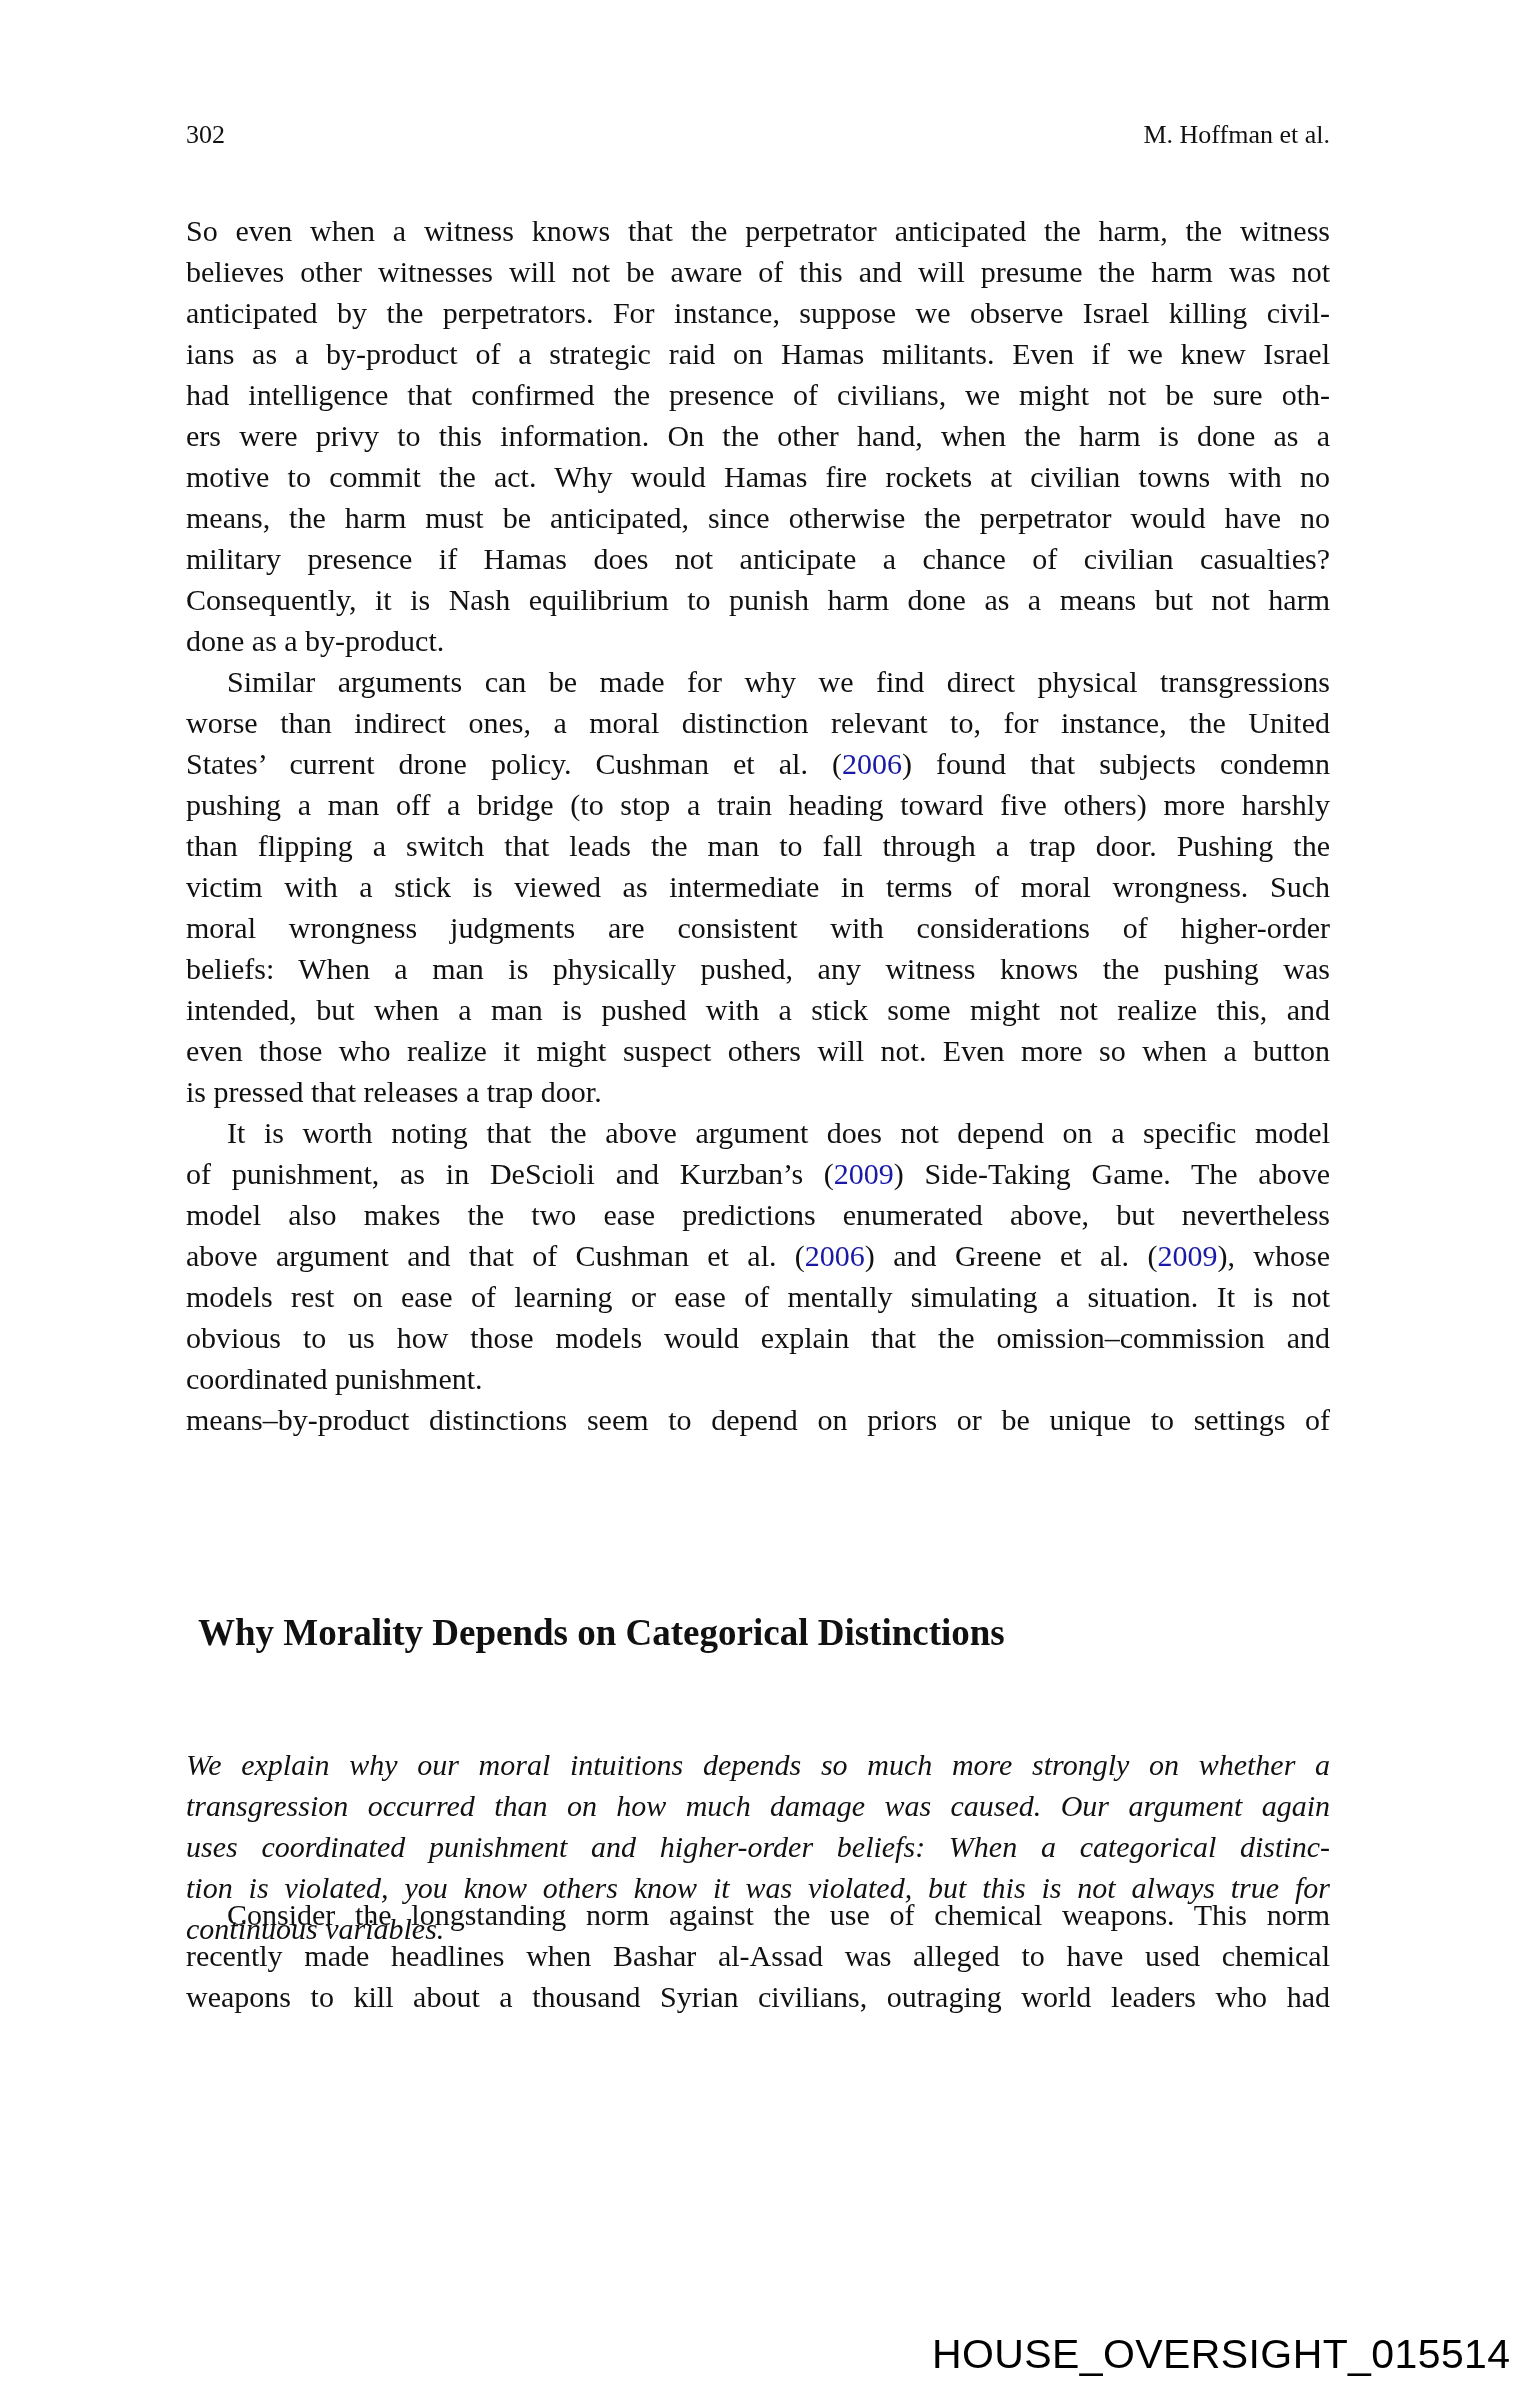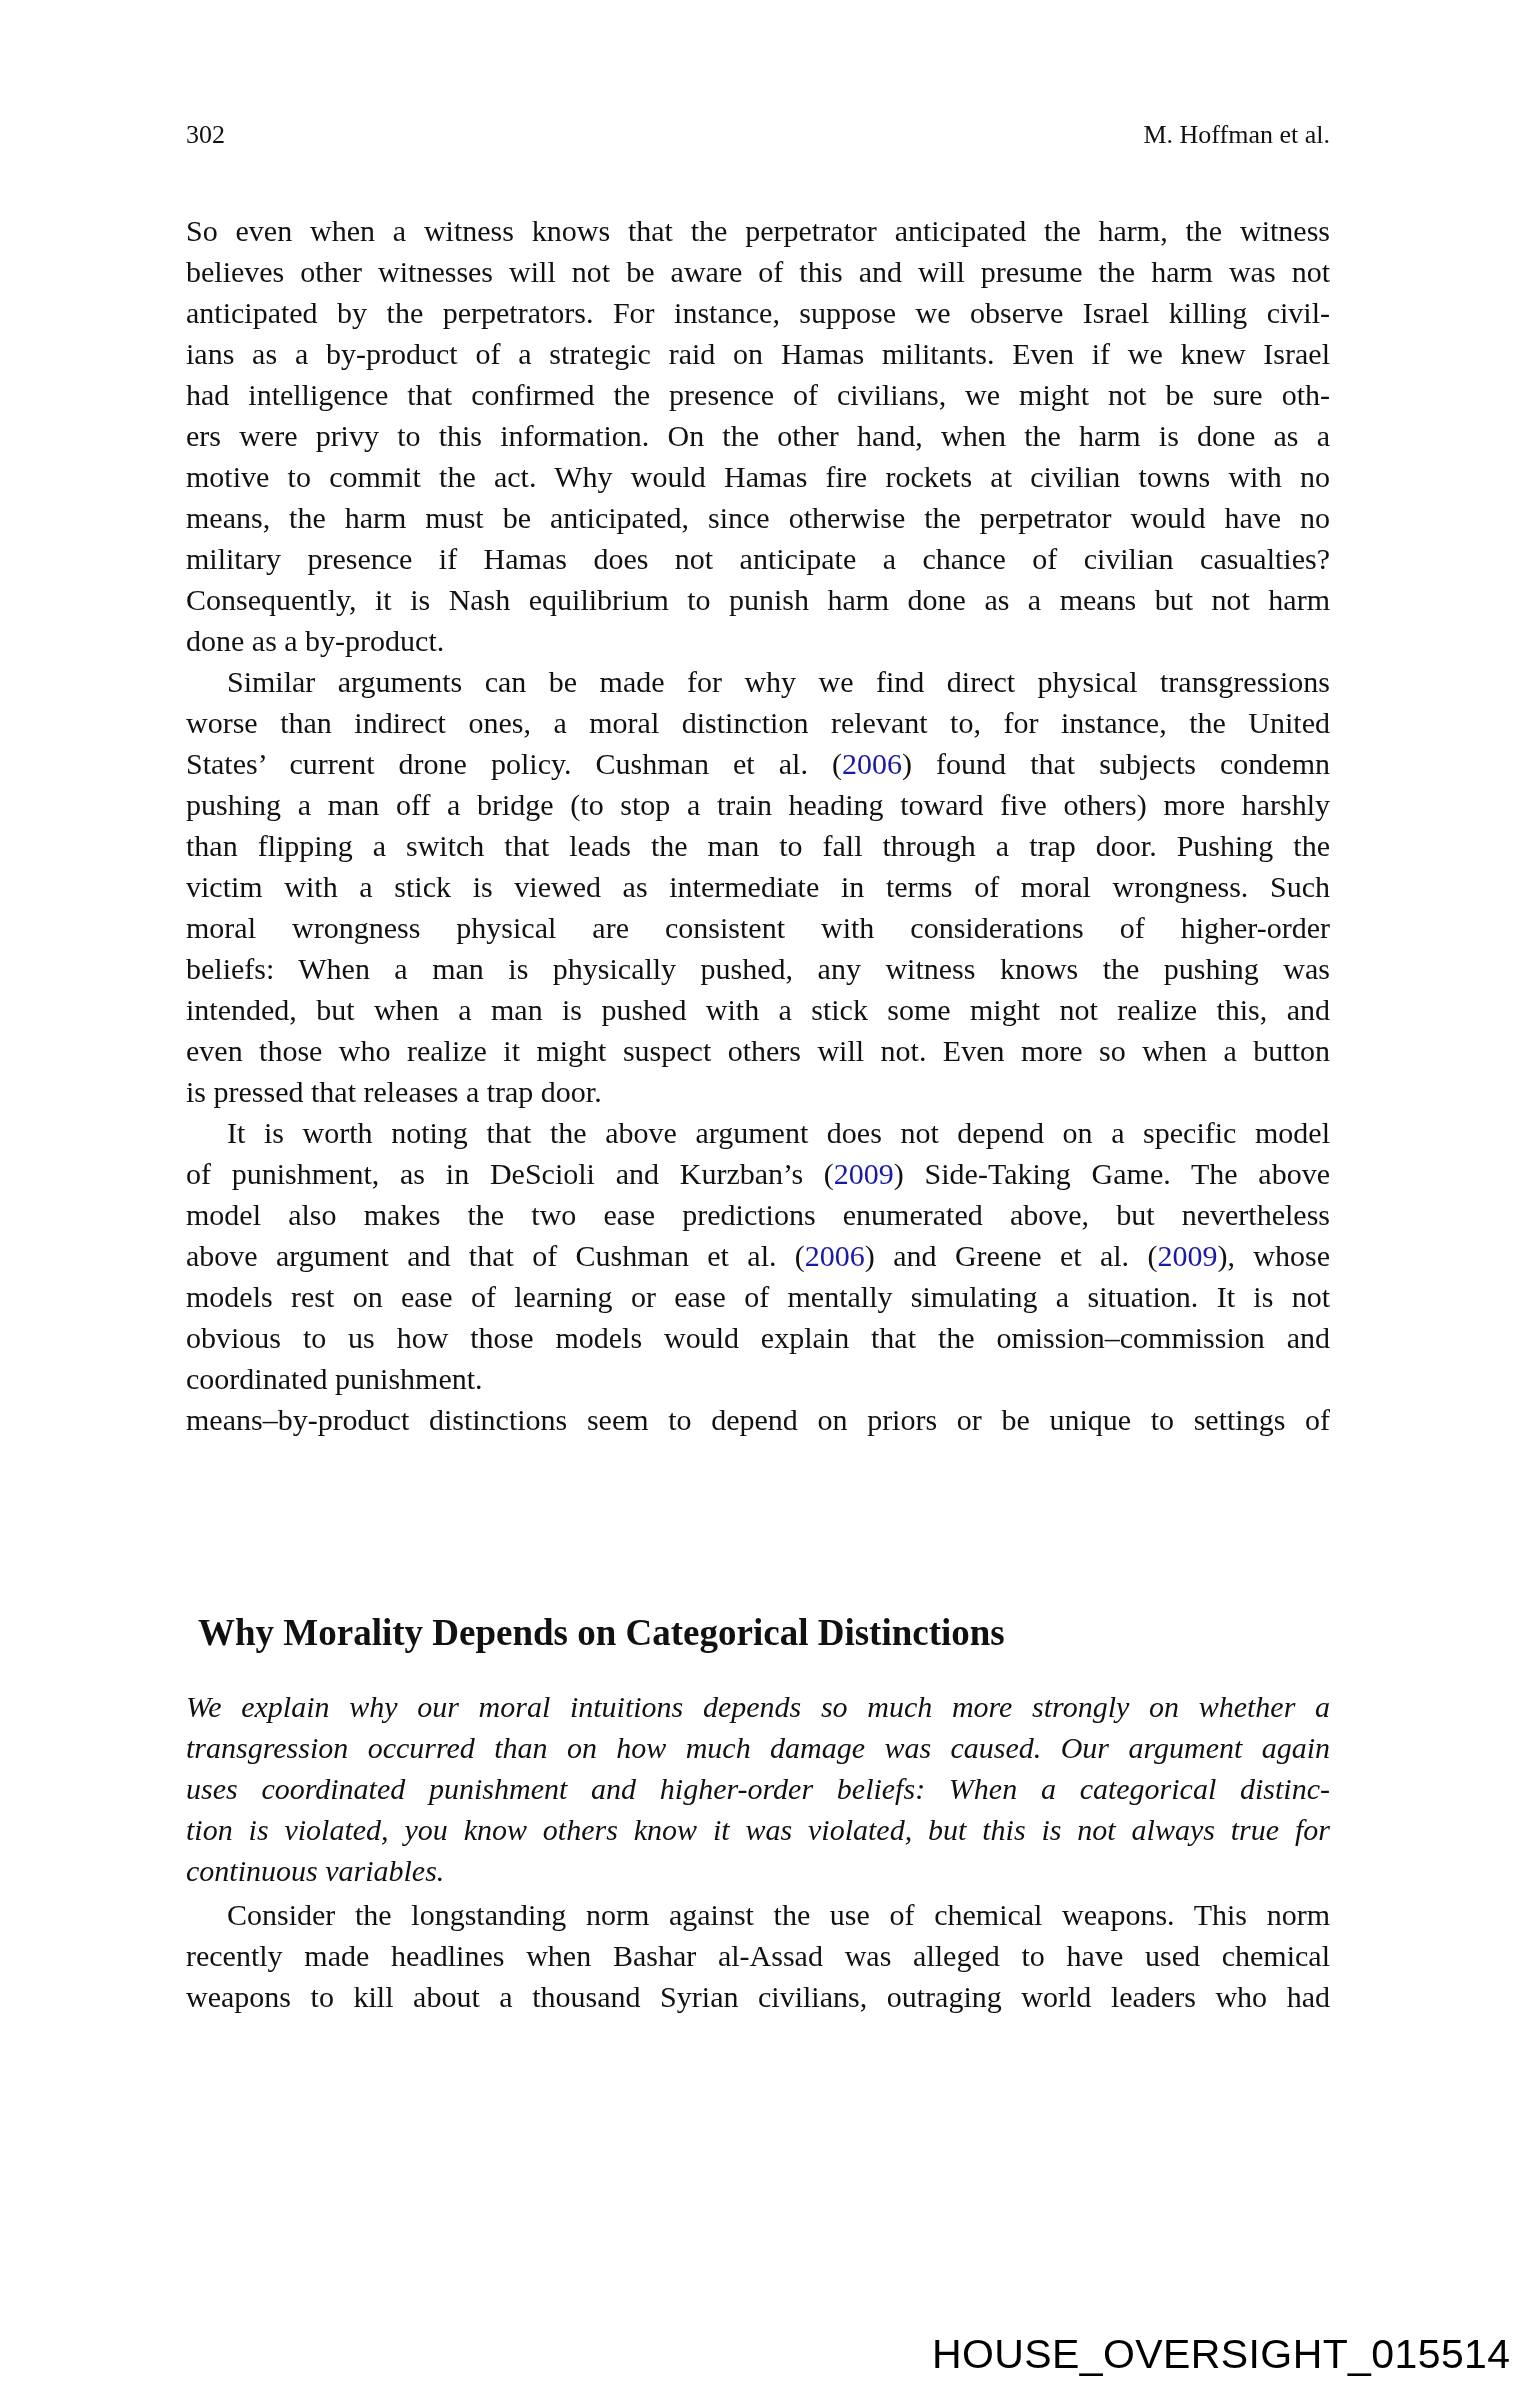--- a/index.html
+++ b/index.html
@@ -40,41 +40,41 @@
       <span class="line">Consequently, it is Nash equilibrium to punish harm done as a means but not harm</span>
       <span class="line last">done as a by-product.</span>
     </div>
     <div>
       <span class="line indent">Similar arguments can be made for why we find direct physical transgressions</span>
       <span class="line">worse than indirect ones, a moral distinction relevant to, for instance, the United</span>
       <span class="line"><span>States’ current drone policy. Cushman et al. (</span><span class="cite">2006</span><span>) found that subjects condemn</span></span>
       <span class="line">pushing a man off a bridge (to stop a train heading toward five others) more harshly</span>
       <span class="line">than flipping a switch that leads the man to fall through a trap door. Pushing the</span>
       <span class="line">victim with a stick is viewed as intermediate in terms of moral wrongness. Such</span>
-      <span class="line">moral wrongness physical are consistent with considerations of higher-order</span>
+      <span class="line">moral wrongness judgments are consistent with considerations of higher-order</span>
       <span class="line">beliefs: When a man is physically pushed, any witness knows the pushing was</span>
       <span class="line">intended, but when a man is pushed with a stick some might not realize this, and</span>
       <span class="line">even those who realize it might suspect others will not. Even more so when a button</span>
       <span class="line last">is pressed that releases a trap door.</span>
     </div>
     <div>
       <span class="line indent">It is worth noting that the above argument does not depend on a specific model</span>
       <span class="line"><span>of punishment, as in DeScioli and Kurzban’s (</span><span class="cite">2009</span><span>) Side-Taking Game. The above</span></span>
       <span class="line">model also makes the two ease predictions enumerated above, but nevertheless</span>
       <span class="line"><span>above argument and that of Cushman et al. (</span><span class="cite">2006</span><span>) and Greene et al. (</span><span class="cite">2009</span><span>), whose</span></span>
       <span class="line">models rest on ease of learning or ease of mentally simulating a situation. It is not</span>
       <span class="line">obvious to us how those models would explain that the omission–commission and</span>
       <span class="line last">coordinated punishment.</span>
       <span class="line">means–by-product distinctions seem to depend on priors or be unique to settings of</span>
     </div>
   </div>
 
 <h2 class="section-heading" style="margin:12px;">Why Morality Depends on Categorical Distinctions</h2>
 
-<div class="body-block italic" id="abstract" style="top:1686px;">
+<div class="body-block italic" id="abstract" style="top:1744px;">
     <span class="line">We explain why our moral intuitions depends so much more strongly on whether a</span>
     <span class="line">transgression occurred than on how much damage was caused. Our argument again</span>
     <span class="line">uses coordinated punishment and higher-order beliefs: When a categorical distinc-</span>
     <span class="line">tion is violated, you know others know it was violated, but this is not always true for</span>
     <span class="line last">continuous variables.</span>
   </div>
 
 <div class="body-block" id="section-body" style="top:1894px;">
     <span class="line indent">Consider the longstanding norm against the use of chemical weapons. This norm</span>
     <span class="line">recently made headlines when Bashar al-Assad was alleged to have used chemical</span>

